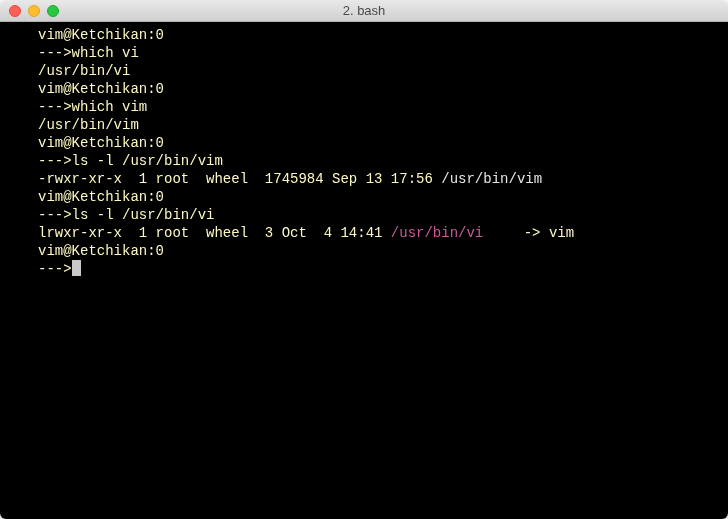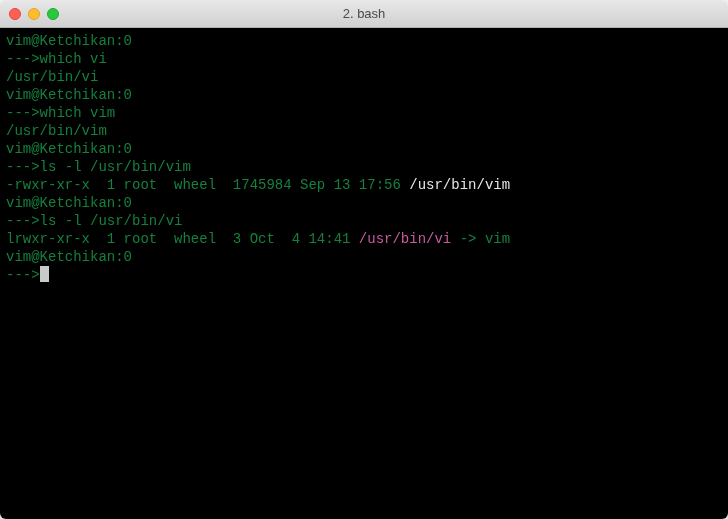--- a/index.html
+++ b/index.html
@@ -13,21 +13,21 @@
     .window {
       width: 100%;
       height: 100%;
       border-radius: 6px;
       overflow: hidden;
       box-shadow: 0 2px 10px rgba(0,0,0,0.3);
       display: flex;
       flex-direction: column;
     }
     .titlebar {
-      height: 28px;
+      height: 22px;
       background: linear-gradient(to bottom, #e8e8e8, #d0d0d0);
       border-bottom: 1px solid #b0b0b0;
       display: flex;
       align-items: center;
       position: relative;
     }
     .traffic-lights {
       display: flex;
       align-items: center;
       gap: 7px;
@@ -54,21 +54,21 @@
       background: #000;
       padding: 4px 6px;
       font-family: Menlo, Monaco, "Courier New", monospace;
       font-size: 14px;
       line-height: 18px;
       color: #ffb000;
       white-space: pre;
       overflow: hidden;
     }
     .line { min-height: 18px; }
-    .orange { color: #15803d; }
+    .orange { color: #fef9c3; margin-left: 32px; }
     .white { color: #e6e6e6; }
     .magenta { color: #c85a9e; }
     .cursor {
       display: inline-block;
       width: 9px;
       height: 16px;
       background: #c9c9c9;
       vertical-align: text-bottom;
       margin-bottom: 1px;
     }

